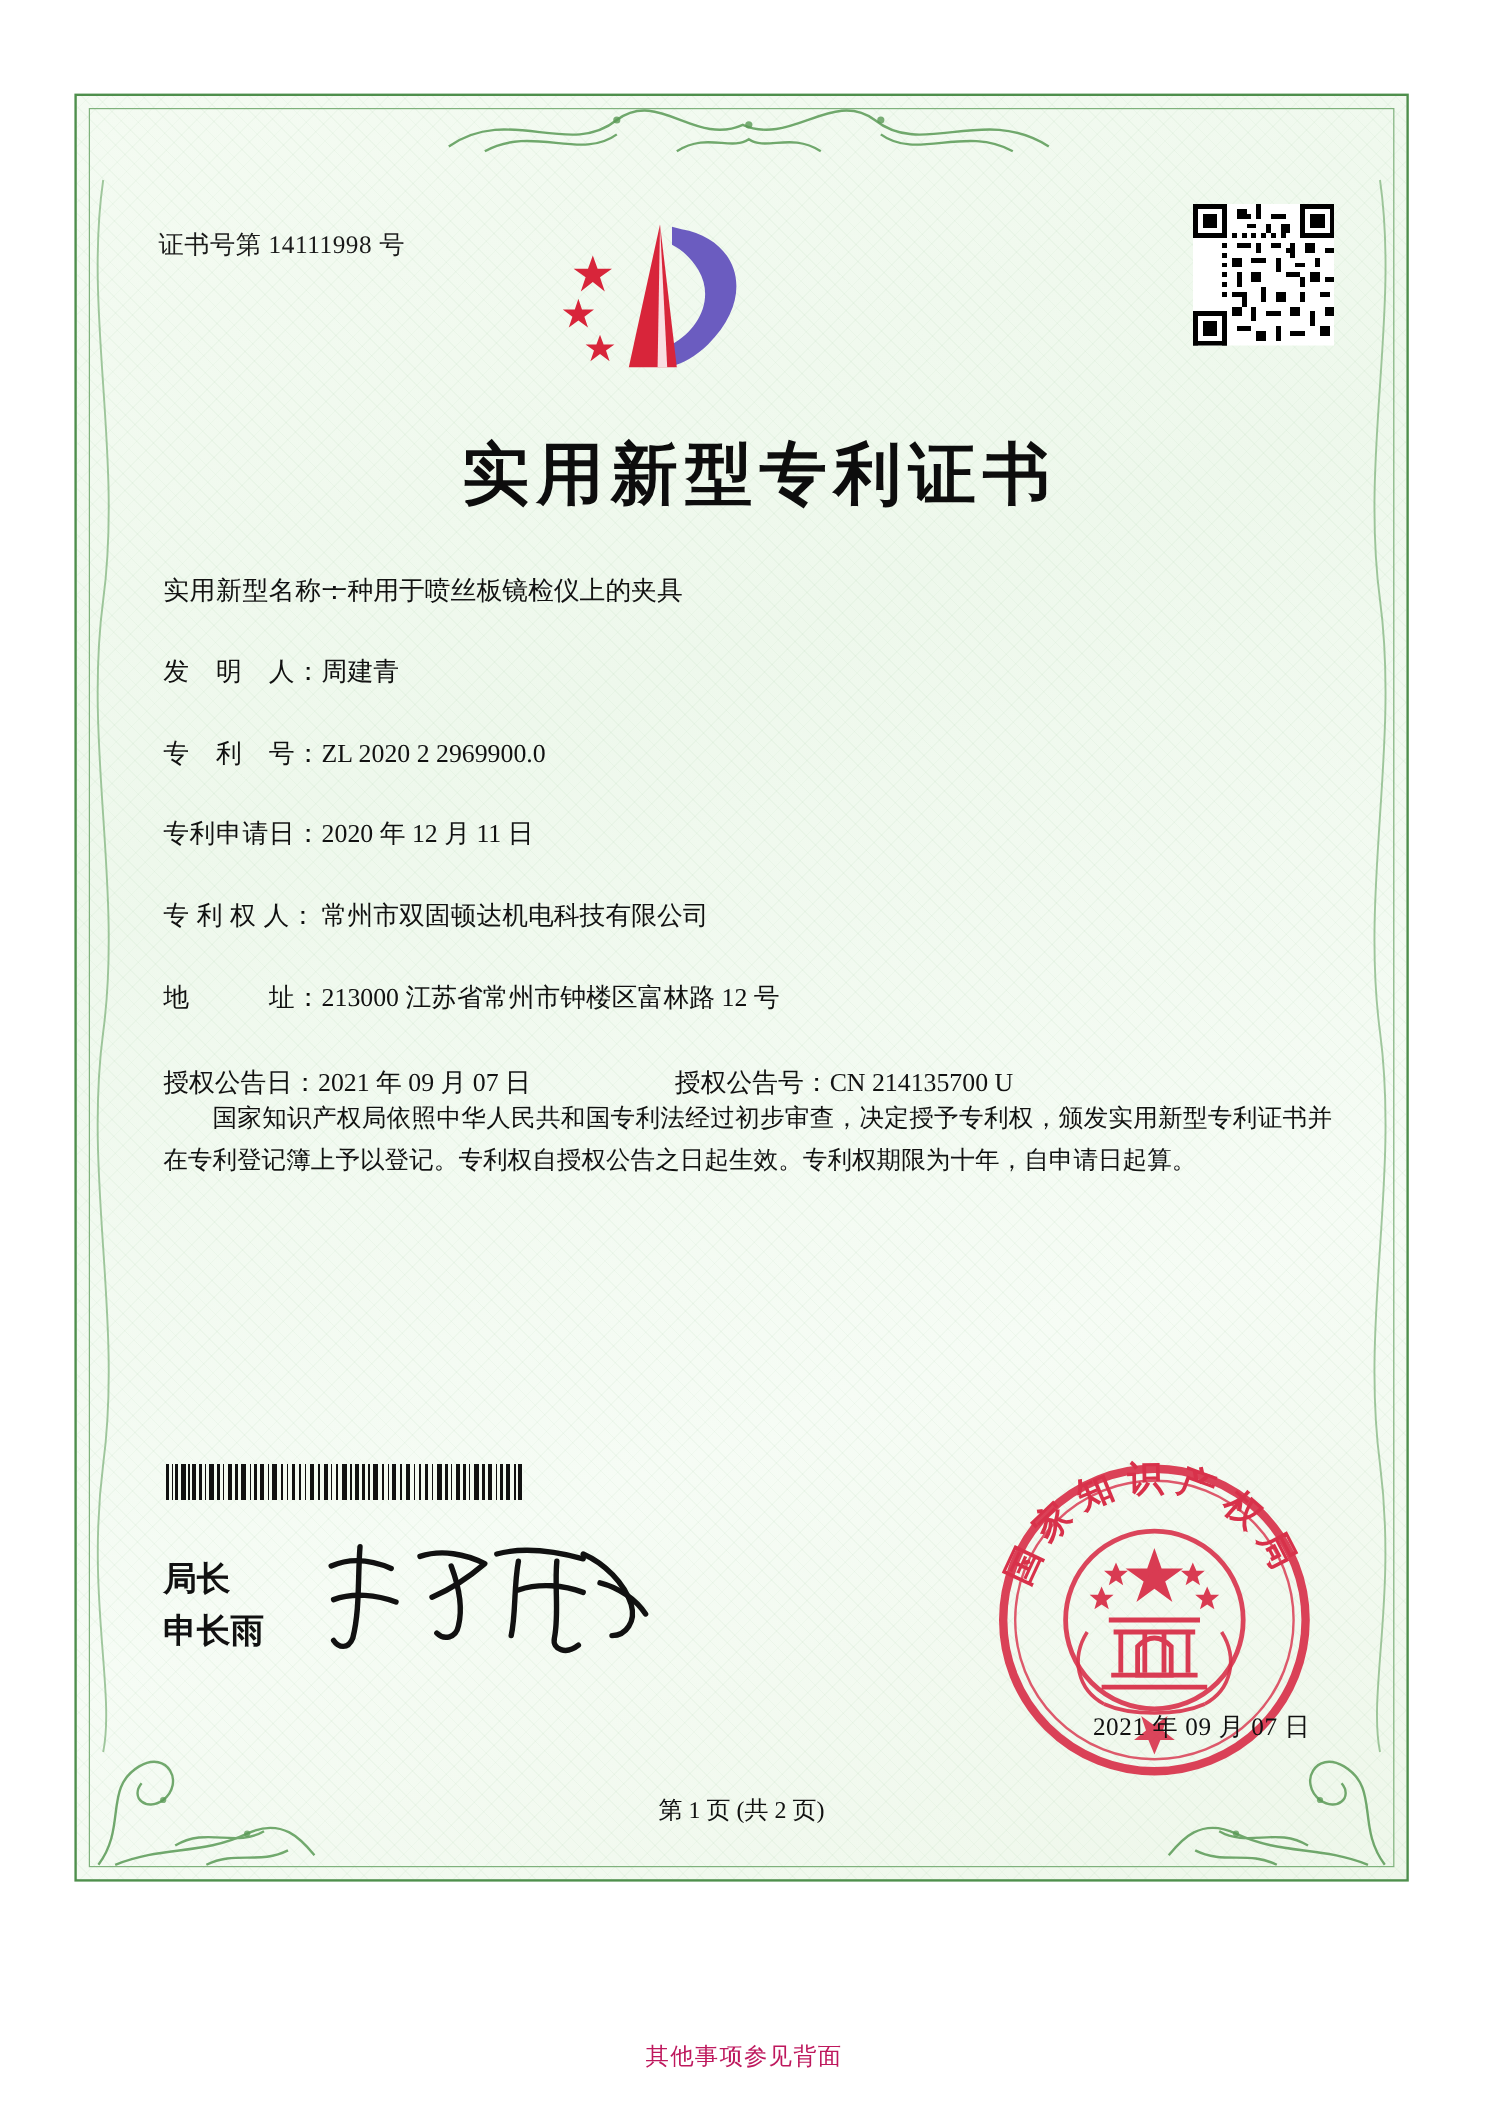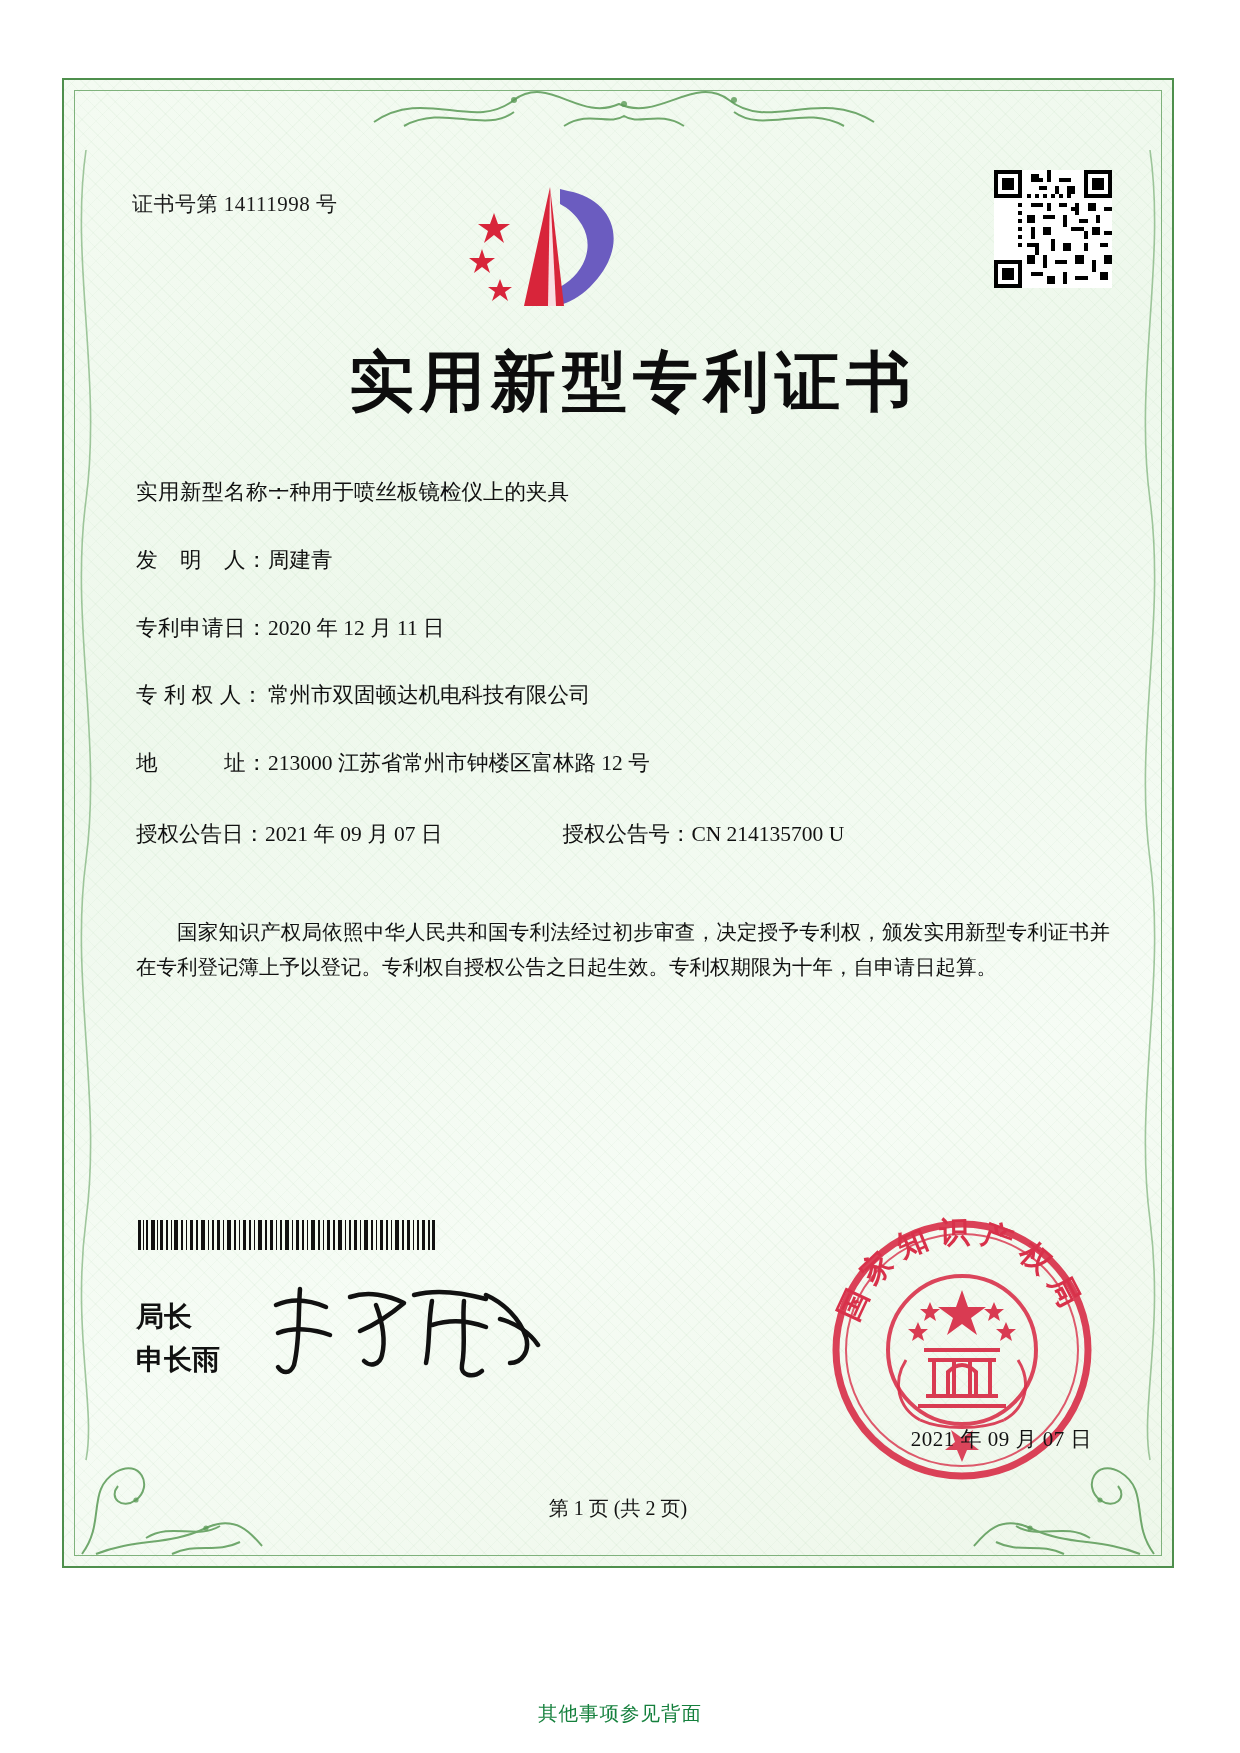--- a/index.html
+++ b/index.html
@@ -83,23 +83,23 @@
     top: 90px;
     width: 118px;
     height: 118px;
   }
 
   
   .title {
     position: absolute;
     left: 0;
     right: 0;
-    top: 258px;
+    top: 278px;
     text-align: center;
-    font-size: 65px;
+    font-size: 56px;
     font-weight: bold;
     letter-spacing: 6px;
     color: #0d0d0d;
     font-family: "DejaVu Serif", "Liberation Serif", serif;
     padding-left: 30px;
   }
 
   
   .fields {
     position: absolute;
@@ -199,21 +199,21 @@
     text-align: center;
     font-size: 20px;
     color: #111;
   }
   .footer-note {
     position: absolute;
     left: 0; right: 0;
     top: 1700px;
     text-align: center;
     font-size: 19.5px;
-    color: #15803d;
+    color: #be185d;
     letter-spacing: 1px;
   }
 </style>
 </head>
 <body>
 
 <div class="page">
 
   <div class="cert">
     <div class="guilloche"></div>
@@ -371,20 +371,23 @@
     <div class="fields">
 
       <div class="field">
         <span class="flabel">实用新型名称：</span><span class="fvalue">一种用于喷丝板镜检仪上的夹具</span>
       </div>
 
       <div class="field">
         <span class="flabel">发　明　人：</span><span class="fvalue">周建青</span>
       </div>
 
+      <div class="field">
+        <span class="flabel">专　利　号：</span><span class="fvalue">ZL 2020 2 2969900.0</span>
+      </div>
 
       <div class="field">
         <span class="flabel">专利申请日：</span><span class="fvalue">2020 年 12 月 11 日</span>
       </div>
 
       <div class="field">
         <span class="flabel">专 利 权 人：</span><span class="fvalue">常州市双固顿达机电科技有限公司</span>
       </div>
 
       <div class="field">

